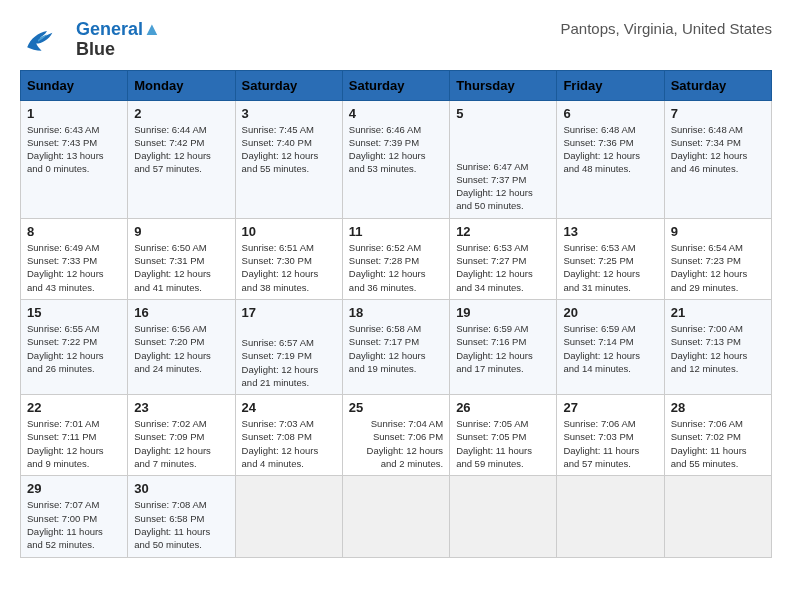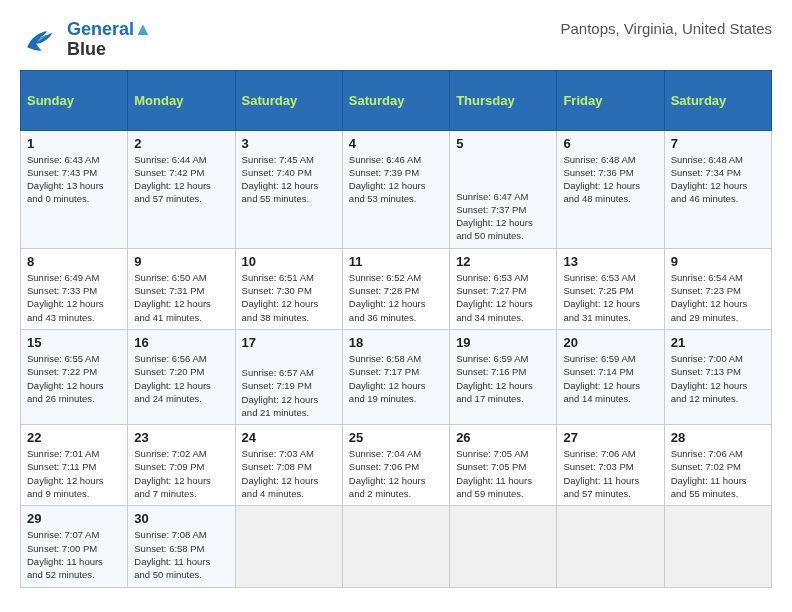--- a/index.html
+++ b/index.html
@@ -12,21 +12,21 @@
     }
     .header-area {
       display: flex;
       justify-content: space-between;
       align-items: flex-start;
       margin-bottom: 10px;
     }
     .logo {
       display: flex;
       align-items: center;
-      gap: 11px;
+      gap: 20px;
     }
     .logo-text {
       font-size: 18px;
       font-weight: bold;
       color: #333;
       line-height: 1.1;
     }
     .logo-text span {
       color: #1a6fba;
     }
@@ -47,24 +47,24 @@
       font-size: 15px;
       color: #555;
     }
     table {
       width: 100%;
       border-collapse: collapse;
       font-size: 11px;
     }
     thead tr th {
       background: #2a6db5;
-      color: #bef264;
+      color: #000000;
       font-size: 13px;
       font-weight: bold;
-      padding: 22px 6px;
+      padding: 7px 6px;
       text-align: left;
       border: 1px solid #1a5a9a;
     }
     tbody tr td {
       vertical-align: top;
       border: 1px solid #ccc;
       padding: 5px 6px;
       min-height: 70px;
       height: 75px;
       width: calc(100% / 7);
@@ -294,21 +294,21 @@
         </td>
         <td>
           <span class="day-num">24</span>
           <div class="day-info" style="white-space: pre-line;">Sunrise: 7:03 AM
 Sunset: 7:08 PM
 Daylight: 12 hours
 and 4 minutes.</div>
         </td>
         <td>
           <span class="day-num">25</span>
-          <div class="day-info" style="white-space: pre-line;">Sunrise: 7:04 AM
+          <div class="day-info" style="white-space: pre-line; text-align: right;">Sunrise: 7:04 AM
 Sunset: 7:06 PM
 Daylight: 12 hours
 and 2 minutes.</div>
         </td>
         <td>
           <span class="day-num">26</span>
           <div class="day-info" style="white-space: pre-line;">Sunrise: 7:05 AM
 Sunset: 7:05 PM
 Daylight: 11 hours
 and 59 minutes.</div>

